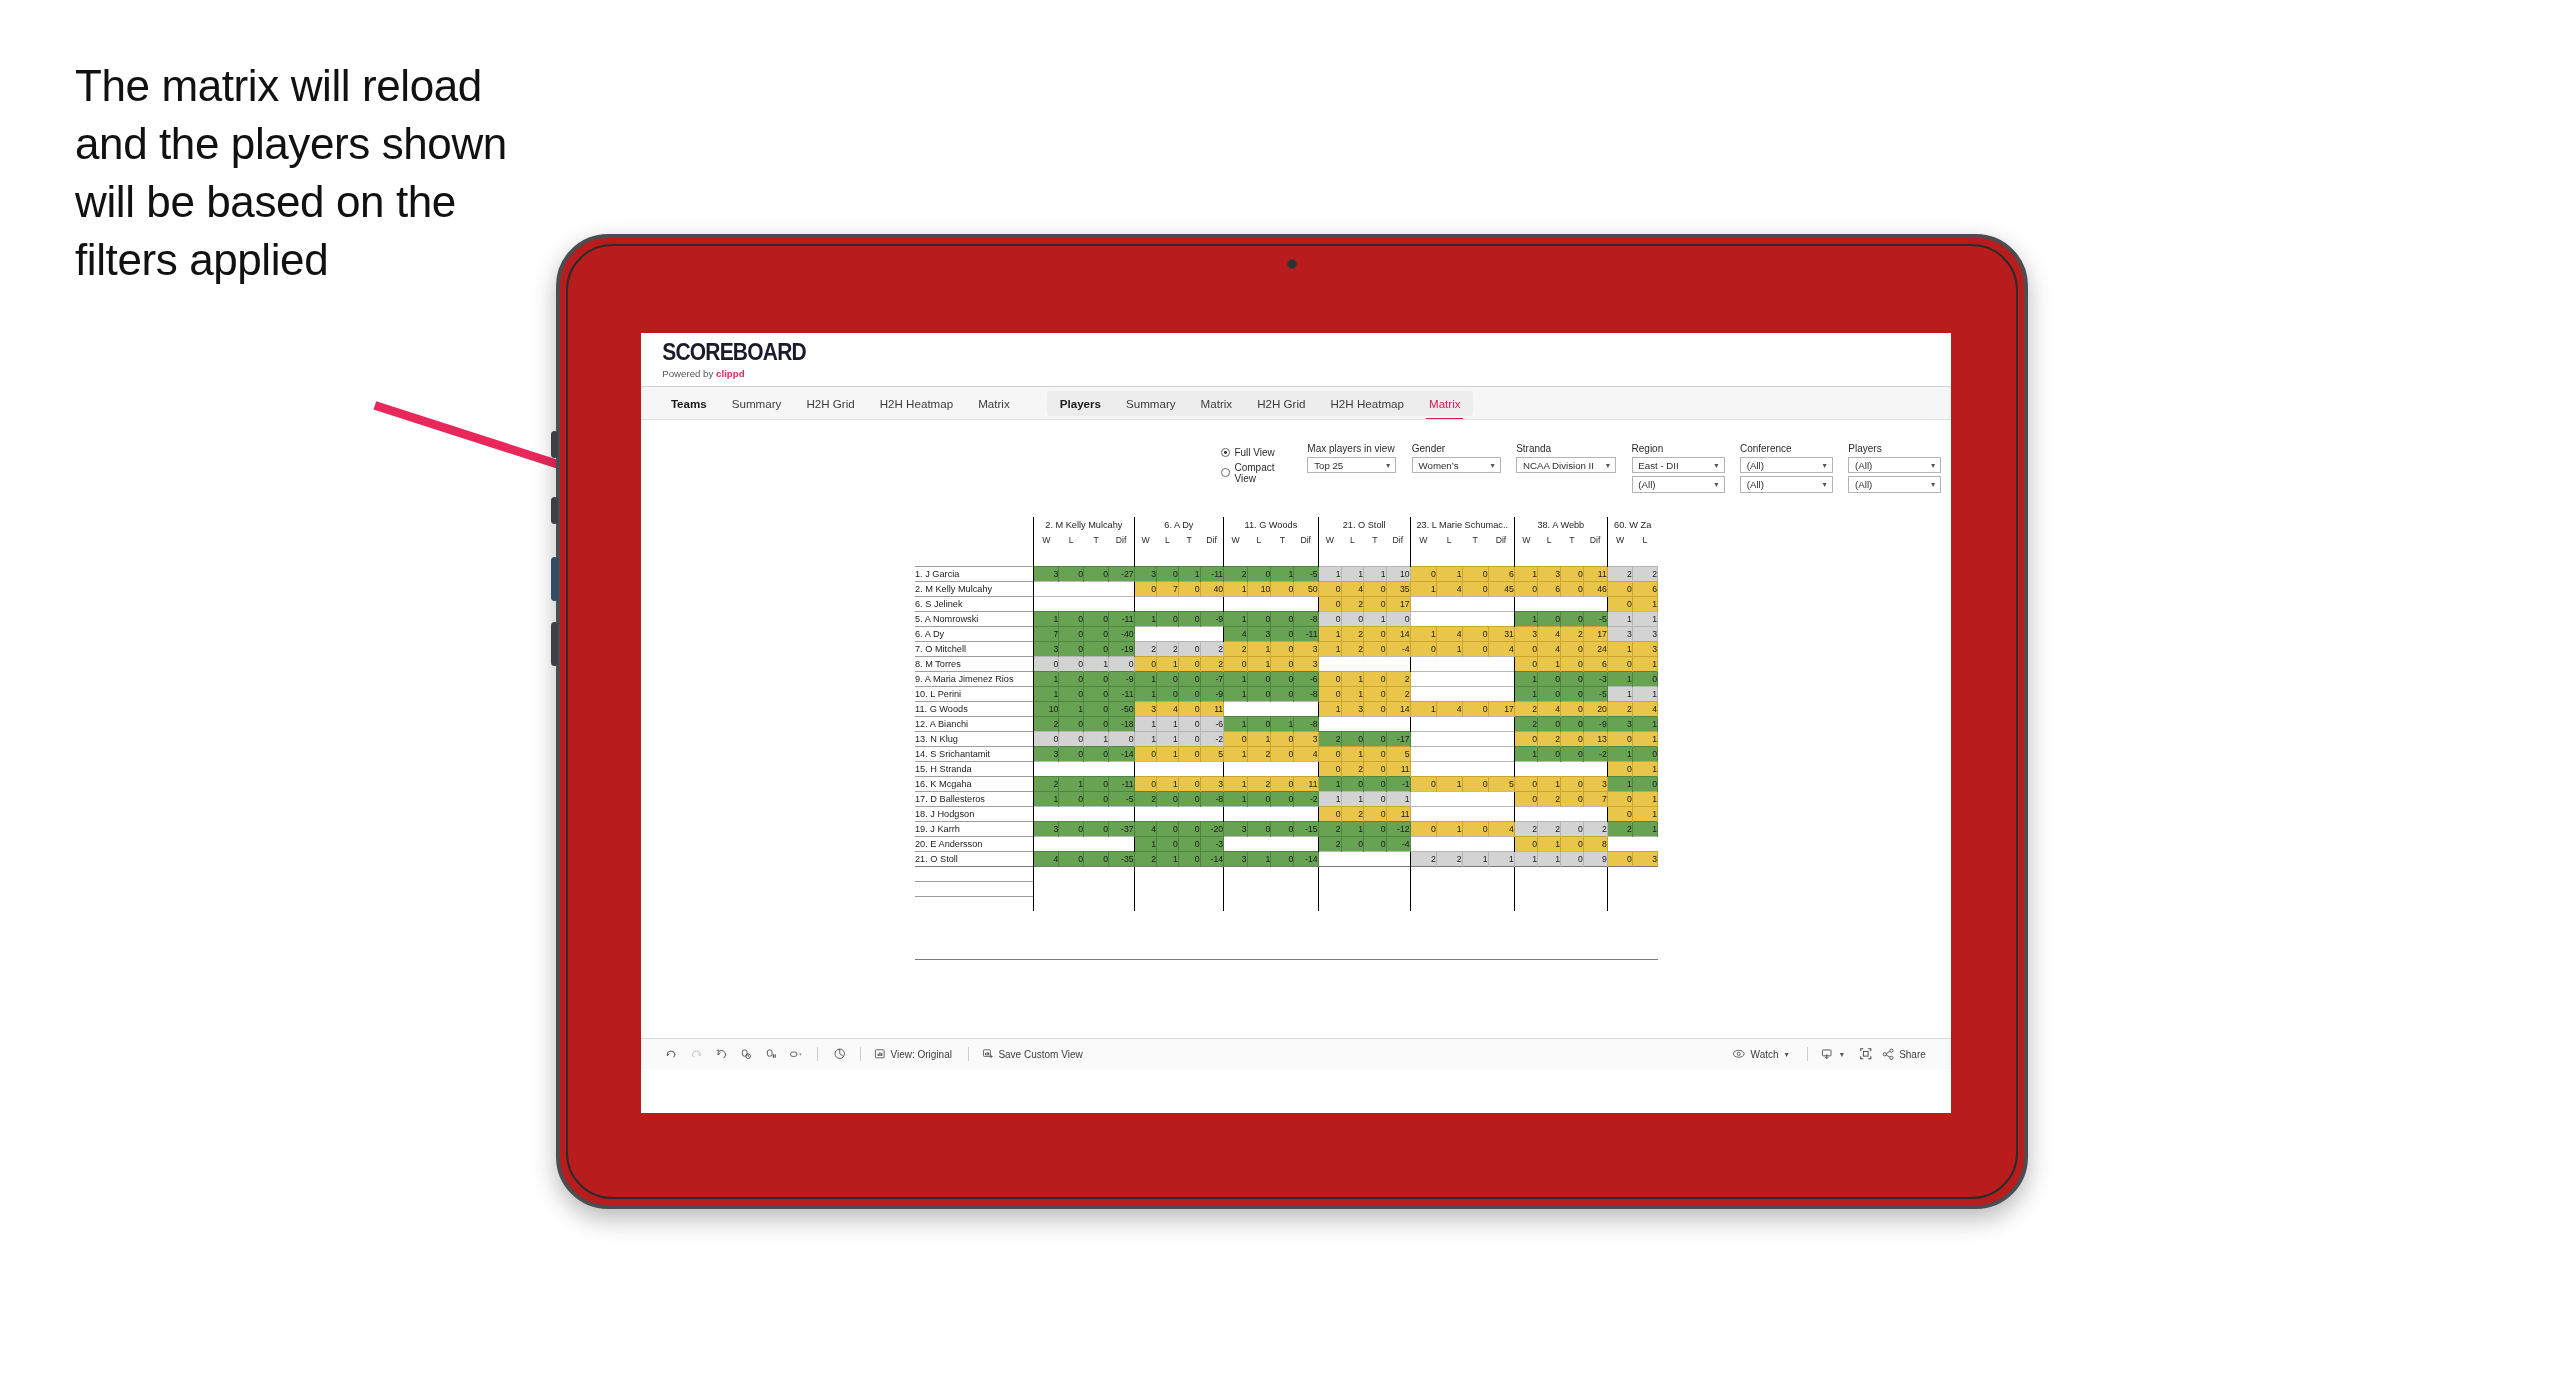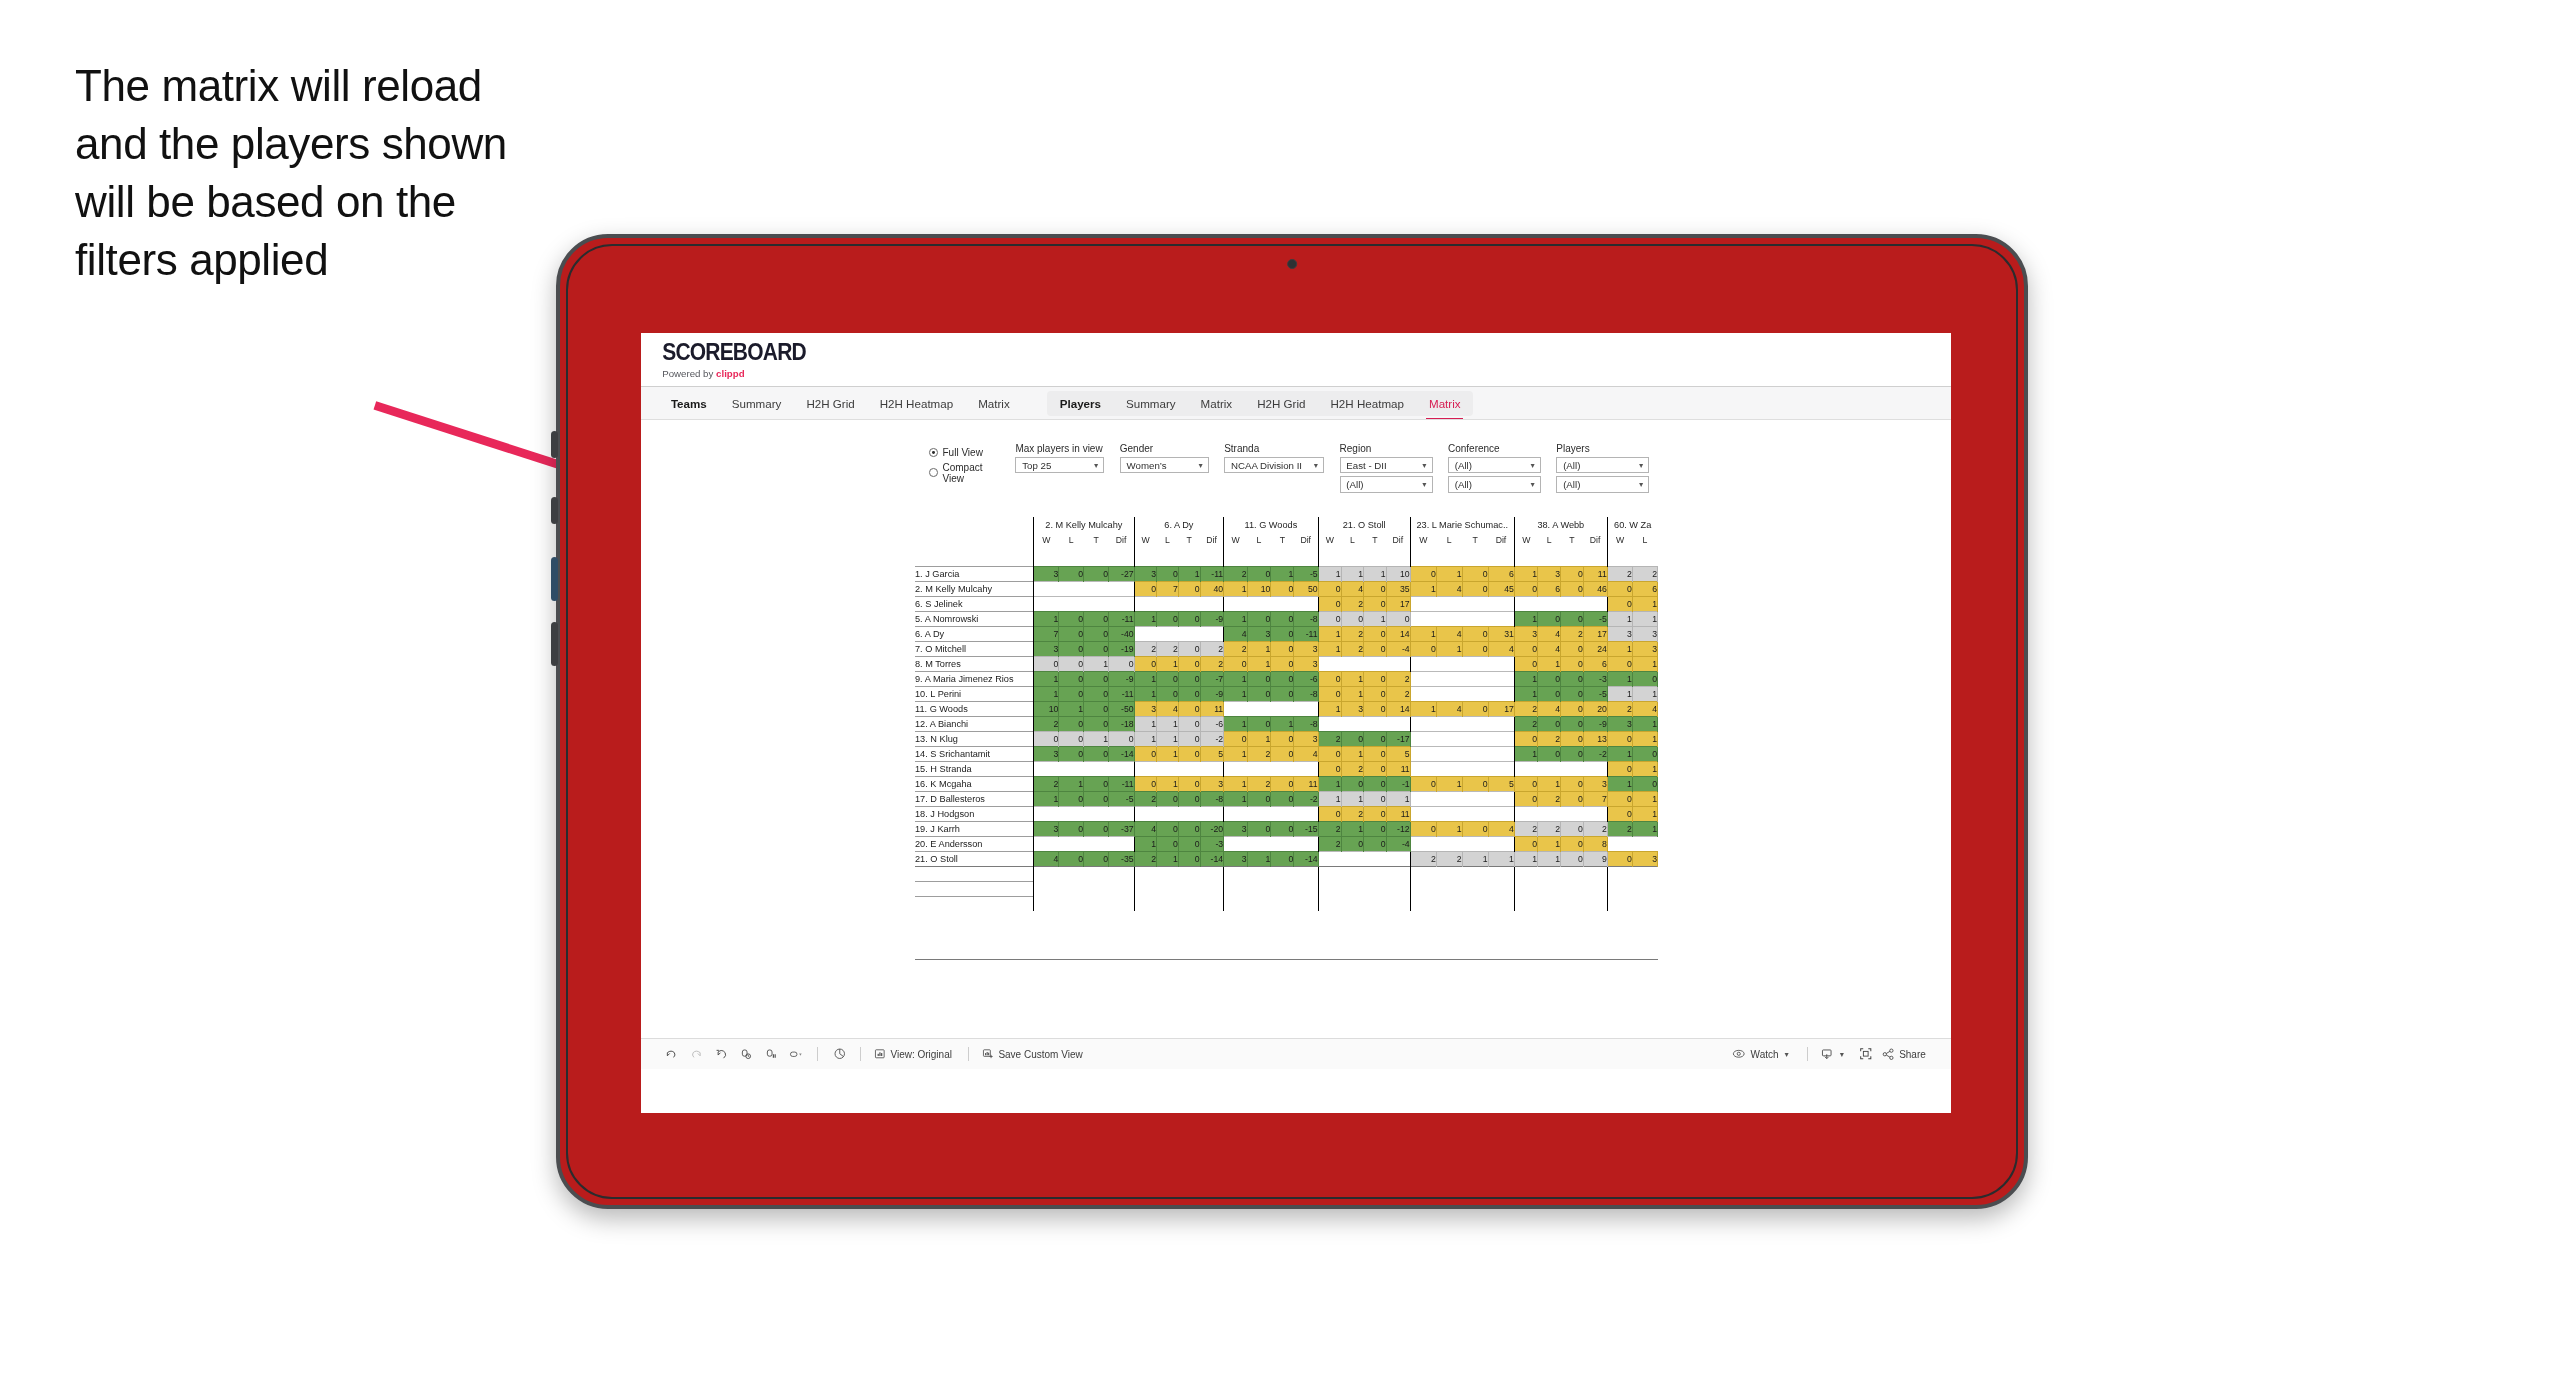--- a/index.html
+++ b/index.html
@@ -106,21 +106,21 @@
   .subitem.active-red::after {
     content:""; position:absolute; left:9.7px; right:9.7px; bottom:-3.9px;
     height:1.9px; background:#d61d52;
   }
 
   
   .vizbody { position:relative; height: 649px; background:#fff; padding-top: 0; }
 
   .filters {
     position:absolute; left: 288px; top: 23px; right: 9.7px;
-    display:flex; align-items:flex-start; gap: 0;
+    display:flex; align-items:flex-start; gap: 0; justify-content: flex-end;
   }
   .radio-col { width: 71px; padding-top: 3.9px; }
   .radio-row { display:flex; align-items:center; gap:4.8px; font-size:10px; color:#2b2b2b; margin-bottom:3.9px; cursor:pointer;}
   .radio {
     width:8.7px; height:8.7px; border-radius:50%; border:1px solid #6a6a6a; background:#fff;
     display:inline-block; position:relative; flex:0 0 auto;
   }
   .radio.on::after{
     content:""; position:absolute; left:1.9px; top:1.9px; width:2.9px; height:2.9px; border-radius:50%; background:#2b2b2b;
   }

